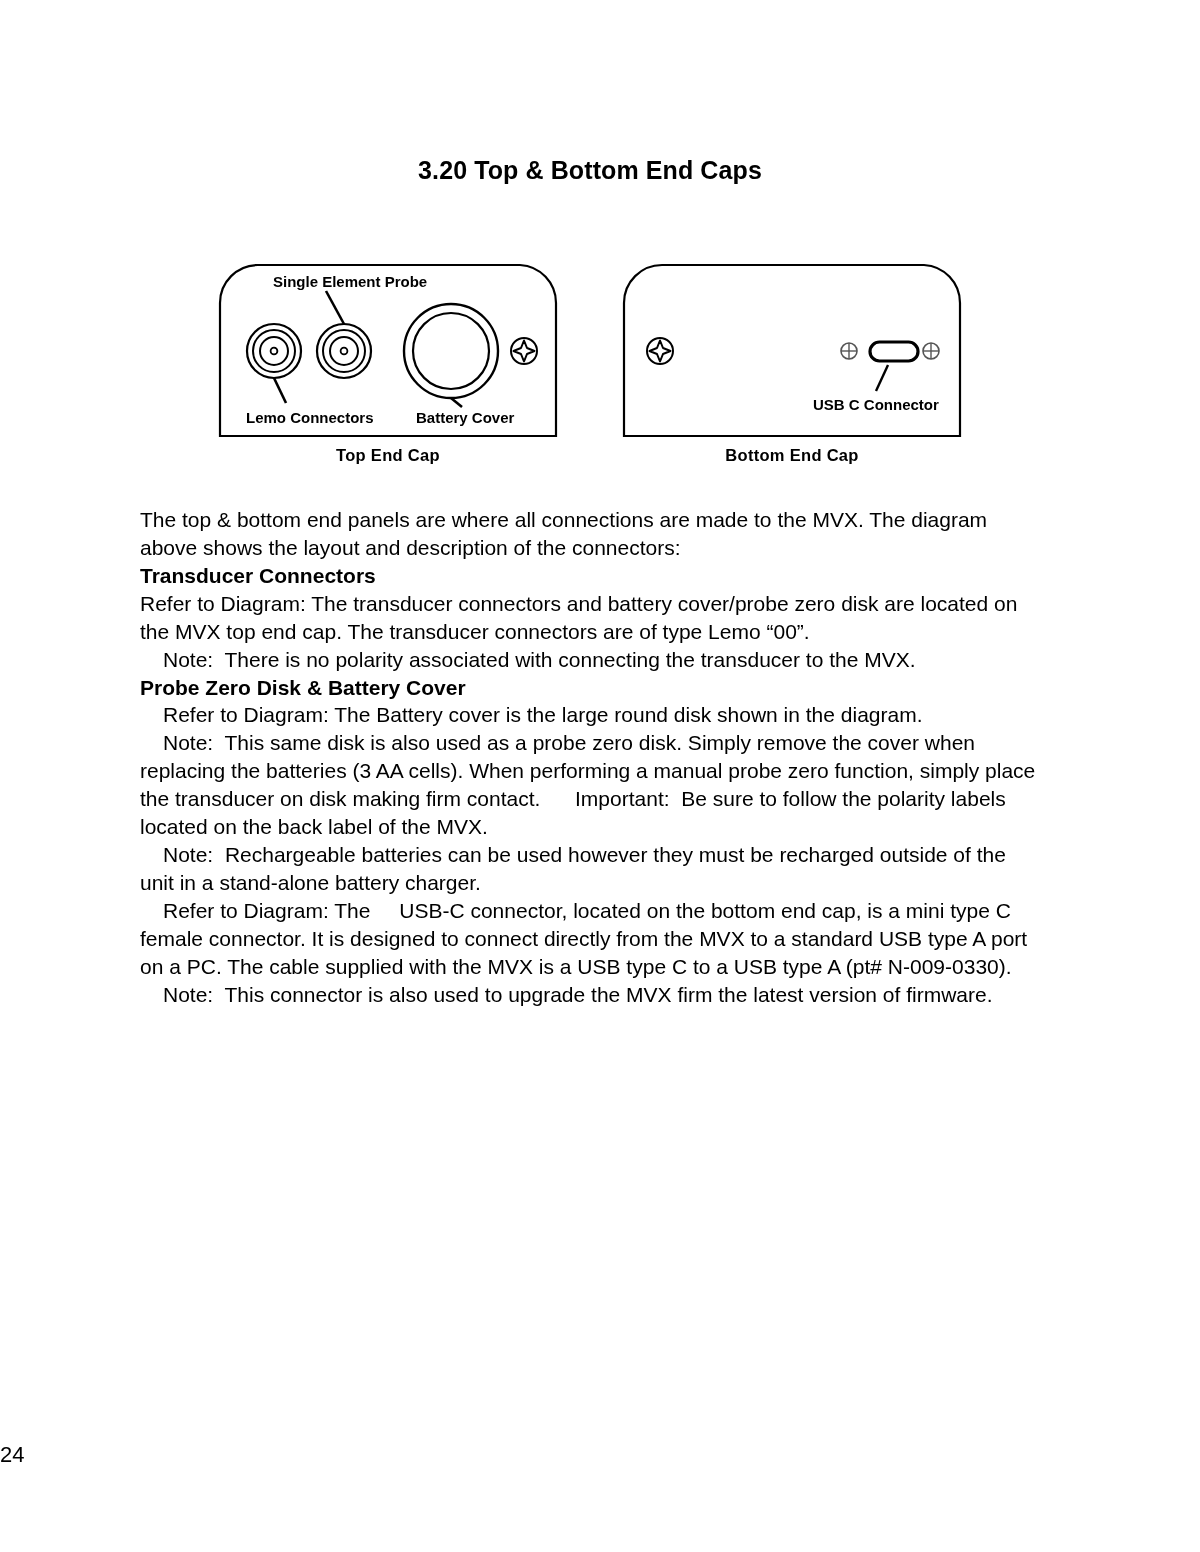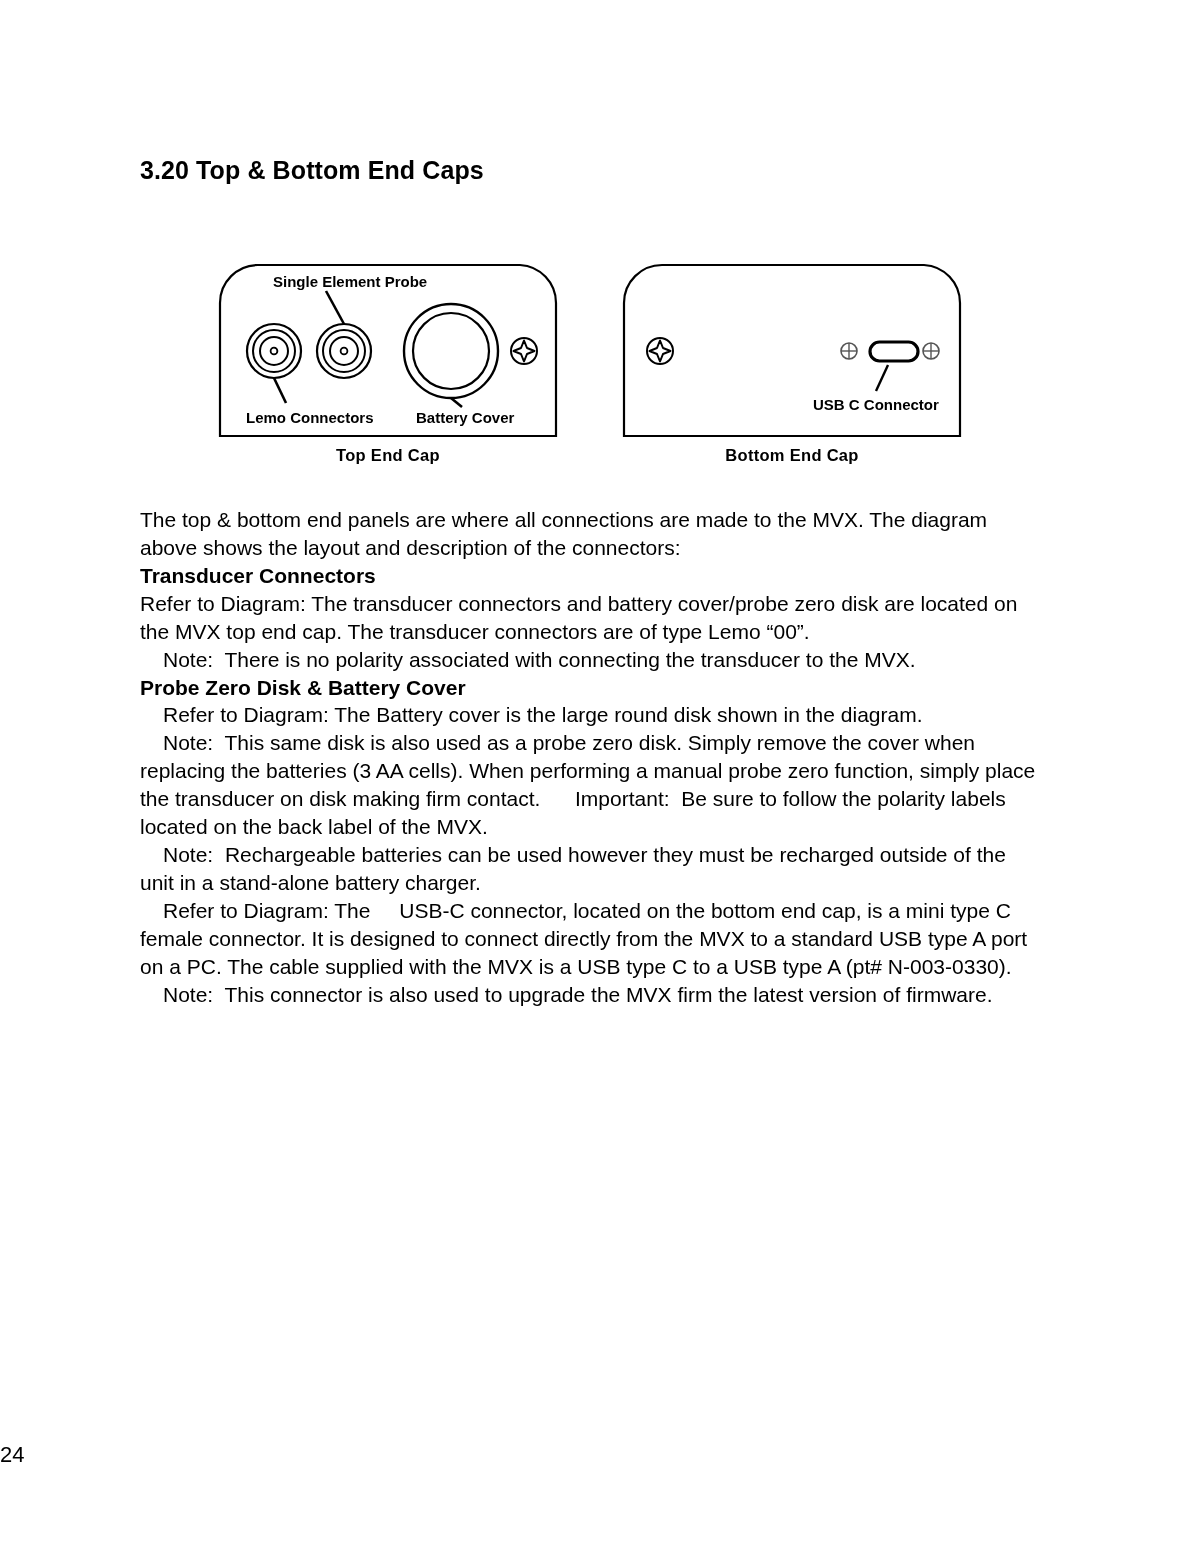--- a/index.html
+++ b/index.html
@@ -27,20 +27,21 @@
     top: 155px;
     width: 900px;
   }
 
   h1.section-title {
     font-size: 25px;
     font-weight: bold;
     letter-spacing: 0.1px;
     margin: 0 0 0 0;
     line-height: 1.2;
+    text-align: center;
   }
 
   
   .diagram-wrap {
     position: relative;
     margin-top: 78px;
     height: 215px;
     width: 900px;
   }
   .endcap {
@@ -174,21 +175,21 @@
 
     <p class="body"><span class="b">Note:</span>&nbsp; <span>There is no polarity associated with connecting the transducer to the MVX.</span></p>
 
     <h2 class="sub para-gap-md">Probe Zero Disk &amp; Battery Cover</h2>
 
     <p class="body para-gap-sm"><span class="b">Refer to Diagram:</span> <span>The Battery cover is the large round disk shown in the diagram.</span><br><span class="b">Note:</span>&nbsp; <span>This same disk is also used as a probe zero disk.  Simply remove the cover when replacing the batteries (3 AA cells).  When performing a manual probe zero function, simply place the transducer on disk making firm contact.</span>&nbsp; <span class="b">Important:</span>&nbsp; <span>Be sure to follow the polarity labels located on the back label of the MVX.</span></p>
 
     <p class="body para-gap-sm"><span class="b">Note:</span>&nbsp; <span>Rechargeable batteries can be used however they must be recharged outside of the unit in a stand-alone battery charger.</span></p>
 
 
-    <p class="body para-gap-sm"><span class="b">Refer to Diagram:</span> <span>The</span> <span class="b">USB-C</span> <span>connector, located on the bottom end cap, is a mini type C female connector.  It is designed to connect directly from the MVX to a standard USB type A port on a PC.  The cable supplied with the MVX is a USB type C to a USB type A (pt# N-003-0330).</span></p>
+    <p class="body para-gap-sm"><span class="b">Refer to Diagram:</span> <span>The</span> <span class="b">USB-C</span> <span>connector, located on the bottom end cap, is a mini type C female connector.  It is designed to connect directly from the MVX to a standard USB type A port on a PC.  The cable supplied with the MVX is a USB type C to a USB type A (pt# N-009-0330).</span></p>
 
     <p class="body"><span class="b">Note:</span>&nbsp; <span>This connector is also used to upgrade the MVX firm the latest version of firmware.</span></p>
 
   </div>
 
   <div class="page-number">24</div>
 
 </div>
 
 </body></html>

